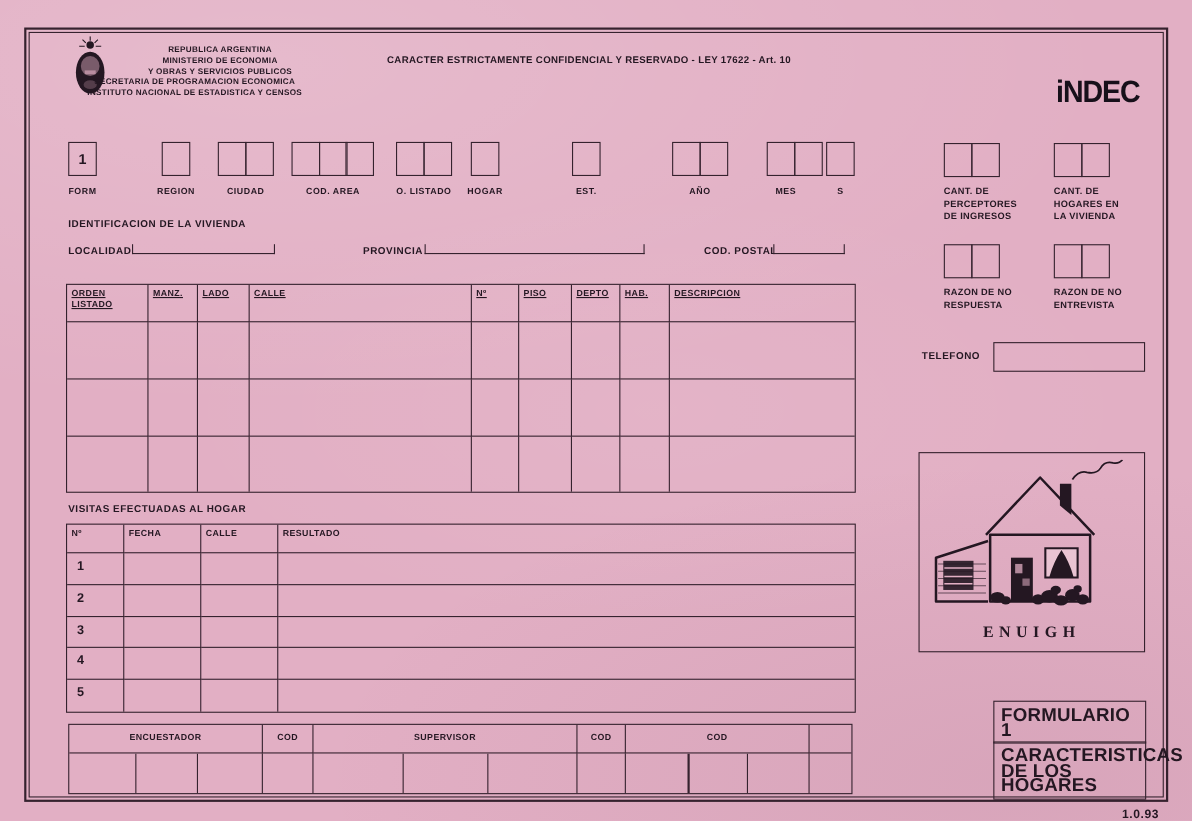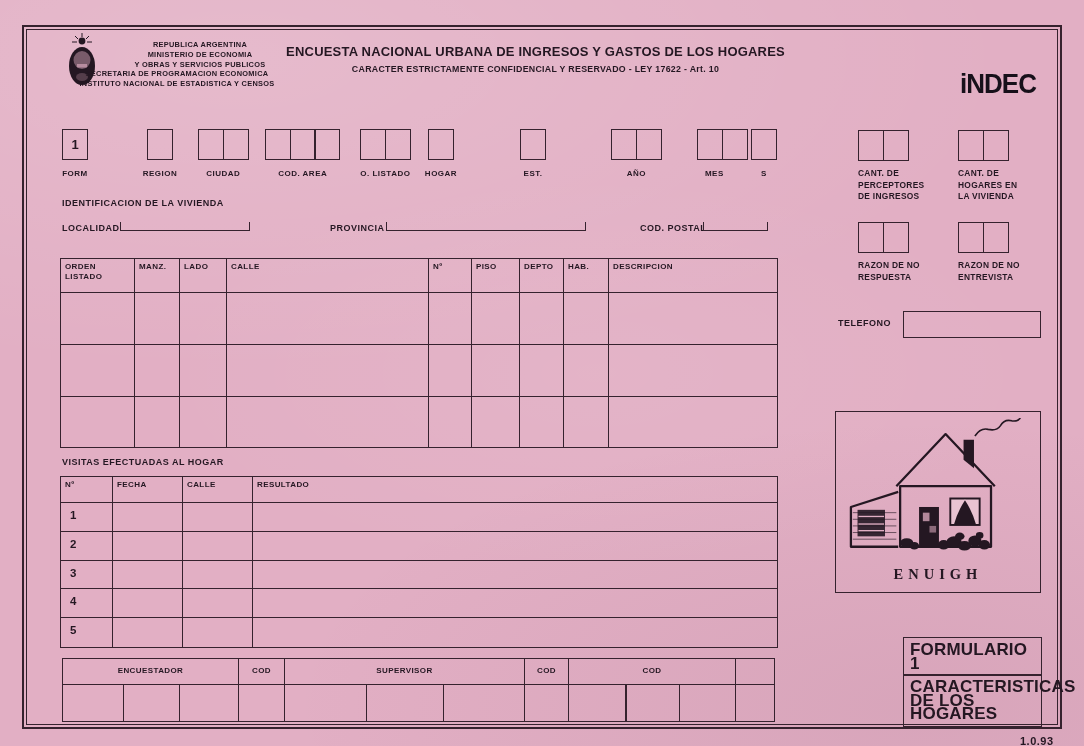--- a/index.html
+++ b/index.html
@@ -46,21 +46,21 @@
   .flabel{font-size:9px;font-weight:bold;letter-spacing:.5px;}
   .ublk{height:8px;border-bottom:1.6px solid var(--line);
         border-left:1.3px solid var(--line);border-right:1.3px solid var(--line);}
   
   .grid{display:grid;border:1.4px solid var(--line);box-sizing:border-box;background:transparent;}
   .grid > div{border-right:1px solid var(--line);border-bottom:1px solid var(--line);
               box-sizing:border-box;overflow:hidden;}
   .hc{font-size:8px;font-weight:bold;padding:3px 4px;letter-spacing:.4px;line-height:10px;}
   .t1{left:60px;top:258px;width:718px;height:190px;
       grid-template-columns:74px 45px 47px 202px 43px 48px 44px 45px 1fr;
-      grid-template-rows:34px 52px 52px 1fr;}
+      grid-template-rows:34px 52px 52px 1fr;text-decoration:underline;}
   .t1 > div:nth-child(9n){border-right:none;}
   .t1 > div:nth-child(n+28){border-bottom:none;}
   .wnar{display:block;max-width:46px;}
   .t2{left:60px;top:476px;width:718px;height:172px;
       grid-template-columns:52px 70px 70px 1fr;
       grid-template-rows:26px repeat(5,1fr);}
   .t2 > div:nth-child(4n){border-right:none;}
   .t2 > div:nth-child(n+21){border-bottom:none;}
   .num{font-size:11.5px;font-weight:bold;padding:6px 0 0 9px;}
   .t3{left:62px;top:658px;width:713px;height:64px;overflow:visible;
@@ -105,21 +105,20 @@
   <ellipse cx="18" cy="44" rx="6" ry="4" fill="#e2afc4" opacity="0.25"></ellipse>
 </svg>
 <div class="abs org">
   <div class="ind">REPUBLICA ARGENTINA</div>
   <div class="ind">MINISTERIO DE ECONOMIA</div>
   <div class="ind">Y OBRAS Y SERVICIOS PUBLICOS</div>
   <div class="full">SECRETARIA DE PROGRAMACION ECONOMICA</div>
   <div class="full">INSTITUTO NACIONAL DE ESTADISTICA Y CENSOS</div>
 </div>
 <div class="abs titleblk">
-  <div class="title">ENCUESTA NACIONAL URBANA DE INGRESOS Y GASTOS DE LOS HOGARES</div>
   <div class="subtitle">CARACTER ESTRICTAMENTE CONFIDENCIAL Y RESERVADO - LEY 17622 - Art. 10</div>
 </div>
 <div class="abs indec">iNDEC</div>
 
 <div class="abs grp" style="left:62px;top:129px;">
   <div class="cbox">1</div>
   <span class="glabel">FORM</span>
 </div>
 <div class="abs grp" style="left:147px;top:129px;">
   <div class="cbox"></div>

